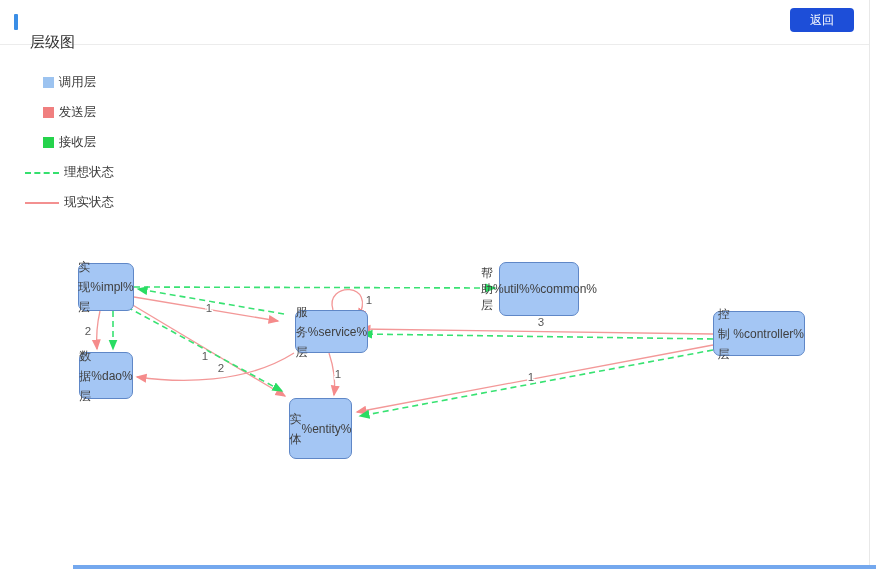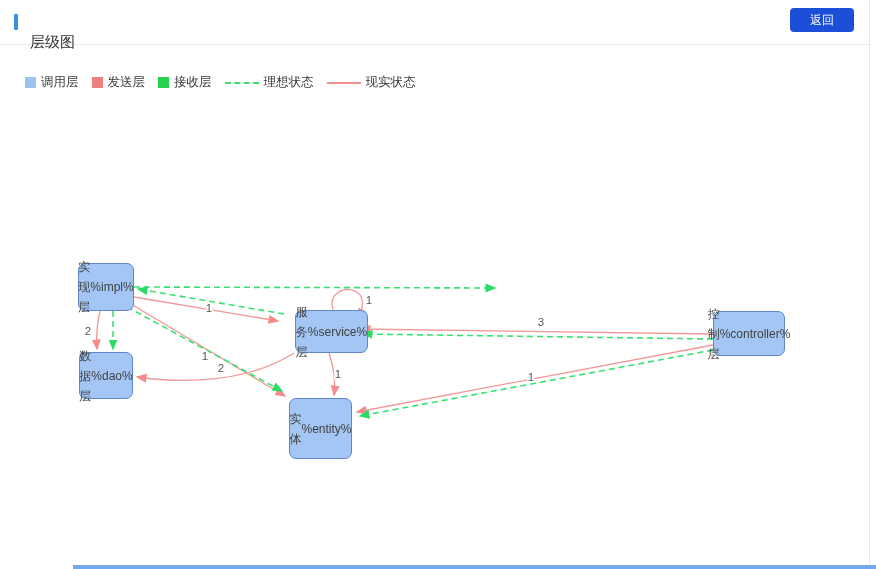--- a/index.html
+++ b/index.html
@@ -12,21 +12,21 @@
             border-bottom:1px solid #ececec; }
   .accent-bar { position:absolute; left:14px; top:14px; width:4px; height:16px;
                 background:#3a8ee6; border-radius:1px; }
   .page-title { position:absolute; left:30px; top:13px; font-size:15px; color:#2f2f2f;margin-top:20px; }
   .back-btn { position:absolute; right:16px; top:8px; width:64px; height:24px;
               background:#1d4ed8; color:#fff; font-size:12px; border:none;
               border-radius:4px; cursor:pointer; font-family:inherit; }
 
   
   .legend { position:absolute; top:74px; left:25px; display:flex; align-items:center;
-            gap:13px; font-size:12.5px; color:#3a3a3a; }
+            gap:13px; font-size:12.5px; color:#3a3a3a;flex-direction:column; }
   .legend-item { display:flex; align-items:center; gap:5px; }
   .swatch-square { width:11px; height:11px; display:inline-block; }
   .swatch-line { width:34px; height:0; display:inline-block; }
   .sw-call { background:#9cc3f0; }
   .sw-send { background:#f07f7f; }
   .sw-recv { background:#25d34c; }
   .sw-ideal { border-top:2px dashed #35e06e; }
   .sw-real { border-top:2px solid #f39090; }
 
   
@@ -96,25 +96,30 @@
         <span>%impl%</span>
       </div>
       <div class="graph-node" style="left: 79px; top: 352px; width: 54px; height: 47px;">
         <span>数据层</span>
         <span>%dao%</span>
       </div>
       <div class="graph-node" style="left: 295px; top: 310px; width: 73px; height: 43px;">
         <span>服务层</span>
         <span>%service%</span>
       </div>
+      <div class="graph-node three-lines" style="left: 499px; top: 262px; width: 80px; height: 54px;">
+        <span>帮助层</span>
+        <span>%util%</span>
+        <span>%common%</span>
+      </div>
       <div class="graph-node" style="left: 289px; top: 398px; width: 63px; height: 61px;">
         <span>实体</span>
         <span>%entity%</span>
       </div>
-      <div class="graph-node" style="left: 713px; top: 311px; width: 72px; height: 45px;">
+      <div class="graph-node" style="left: 713px; top: 311px; width: 92px; height: 45px;">
         <span>控制层</span>
         <span>%controller%</span>
       </div>
     </div>
 
   <div class="header">
     <span class="accent-bar"></span>
     <span class="page-title">层级图</span>
     <button class="back-btn">返回</button>
   </div>

